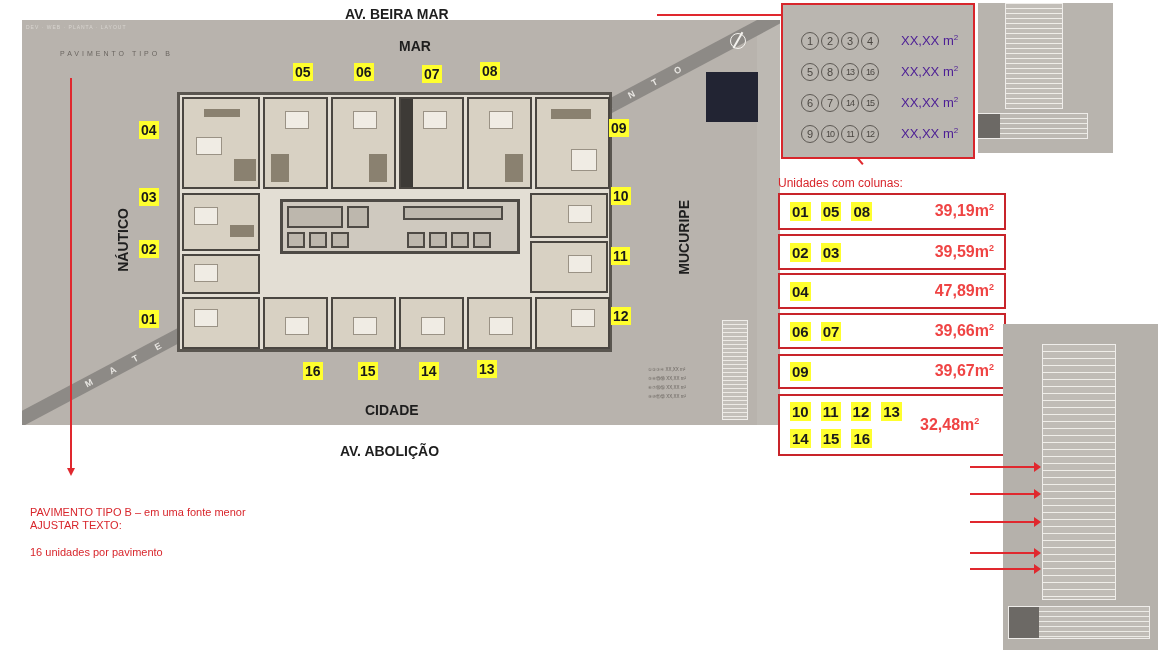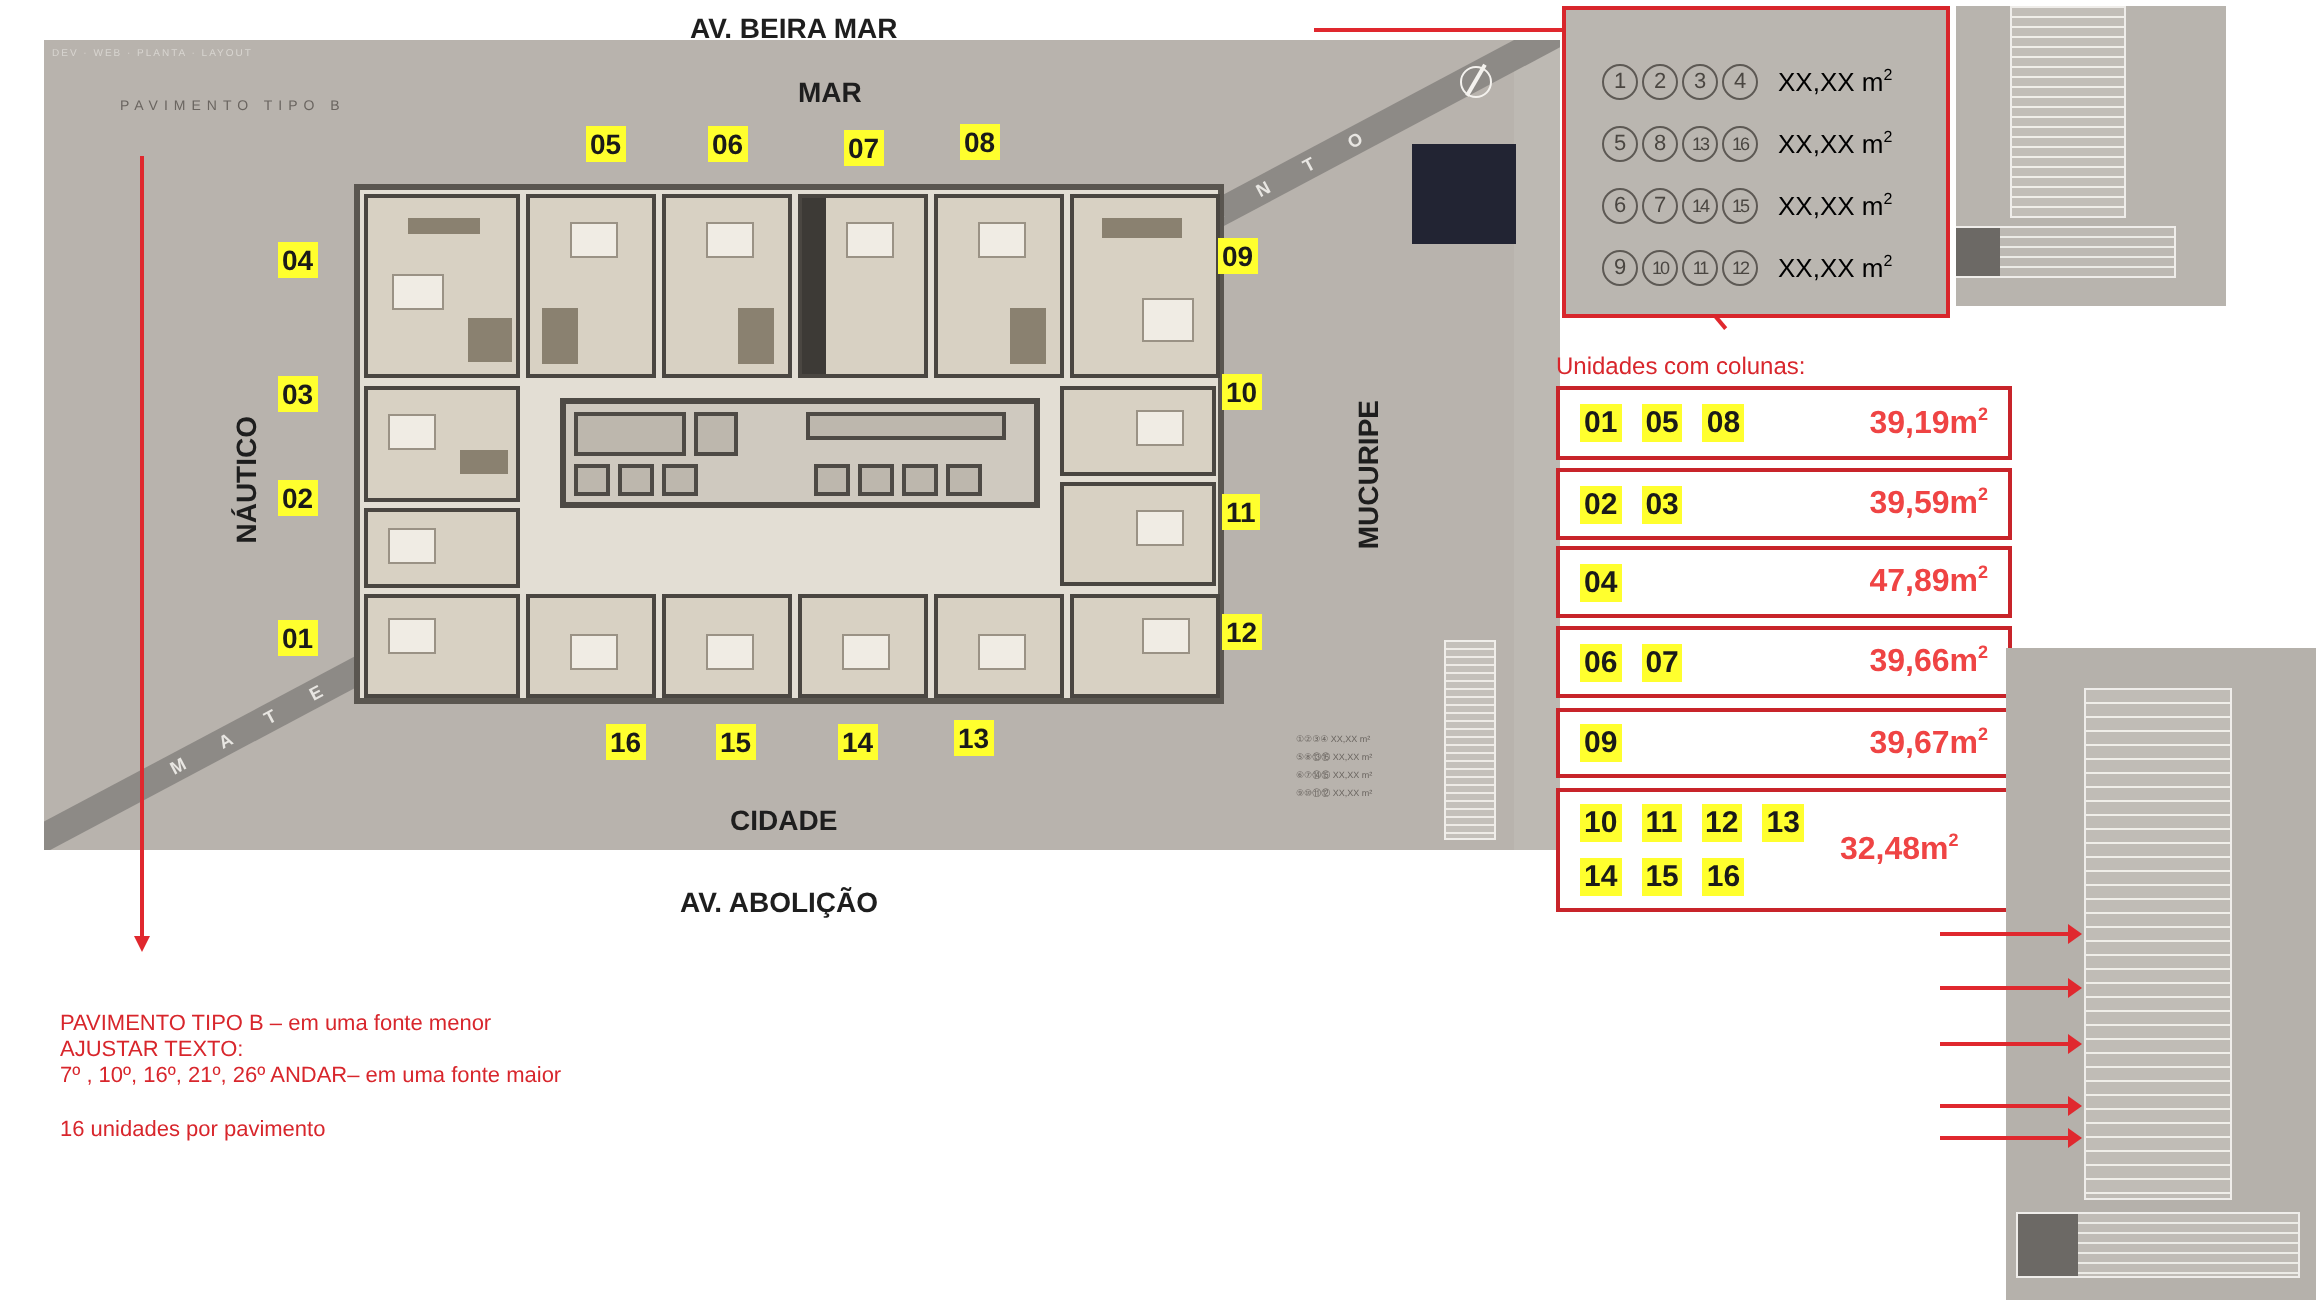--- a/index.html
+++ b/index.html
@@ -40,21 +40,21 @@
   .red-line-v { position: absolute; width: 2px; background: #e0282e; }
   .arrow-head-down { position: absolute; width: 0; height: 0; border-left: 4px solid transparent; border-right: 4px solid transparent; border-top: 8px solid #e0282e; }
   .arrow-right { position: absolute; height: 2px; background: #e0282e; }
   .arrow-right::after { content: ""; position: absolute; right: -6px; top: -4px; border-top: 5px solid transparent; border-bottom: 5px solid transparent; border-left: 7px solid #e0282e; }
 
   
   .legend-box { position: absolute; left: 781px; top: 3px; width: 194px; height: 156px; background: #bab6b0; border: 2.5px solid #d8262c; padding: 20px 0 0 18px; }
   .legend-row { display: flex; align-items: center; height: 31px; }
   .circ { display: inline-flex; width: 18px; height: 18px; border: 1.2px solid #5d5954; border-radius: 50%; align-items: center; justify-content: center; font-size: 11px; color: #4a4641; margin-right: 2px; }
   .circ.small { font-size: 9px; letter-spacing: -1px; }
-  .legend-area { margin-left: 8px; font-size: 13px; color: #000000; }
+  .legend-area { margin-left: 20px; font-size: 13px; color: #4c1d95; }
   .legend-area sup { font-size: 8px; }
 
   .tower-top { position: absolute; left: 978px; top: 3px; width: 135px; height: 150px; background: #b8b4ae; }
   .tower-top .shaft { position: absolute; left: 27px; top: 0; width: 58px; height: 106px; border: 1px solid #efedea; background: repeating-linear-gradient(to bottom, #c2beb8 0, #c2beb8 4px, #f0eee9 4px, #f0eee9 5px); }
   .tower-top .base { position: absolute; left: 0; top: 110px; width: 110px; height: 26px; border: 1px solid #efedea; background: repeating-linear-gradient(to bottom, #bdb9b3 0, #bdb9b3 4px, #ecebe6 4px, #ecebe6 5px); }
   .tower-top .base-dark { position: absolute; left: 0; top: 111px; width: 22px; height: 24px; background: #6c6965; }
 
   .units-title { position: absolute; left: 778px; top: 176px; font-size: 12px; color: #d8262c; }
   .unit-box { position: absolute; left: 778px; width: 228px; border: 2.5px solid #c8242a; background: #fff; display: flex; align-items: center; padding: 0 10px; }
   .unit-box .ids { display: flex; flex-wrap: wrap; gap: 8px 10px; flex: 1; }
@@ -307,16 +307,15 @@
 
 <div class="arrow-right" style="left:970px; top:466px; width:65px;"></div>
 <div class="arrow-right" style="left:970px; top:493px; width:65px;"></div>
 <div class="arrow-right" style="left:970px; top:521px; width:65px;"></div>
 <div class="arrow-right" style="left:970px; top:552px; width:65px;"></div>
 <div class="arrow-right" style="left:970px; top:568px; width:65px;"></div>
 
 <div class="note">
   <p>PAVIMENTO TIPO B – em uma fonte menor</p>
   <p>AJUSTAR TEXTO:</p>
-  <p>7º , 10º, 16º, 21º, 26º ANDAR– em uma fonte maior</p>
   <div class="gap"></div>
   <p>16 unidades por pavimento</p>
 </div>
 
 </body></html>

